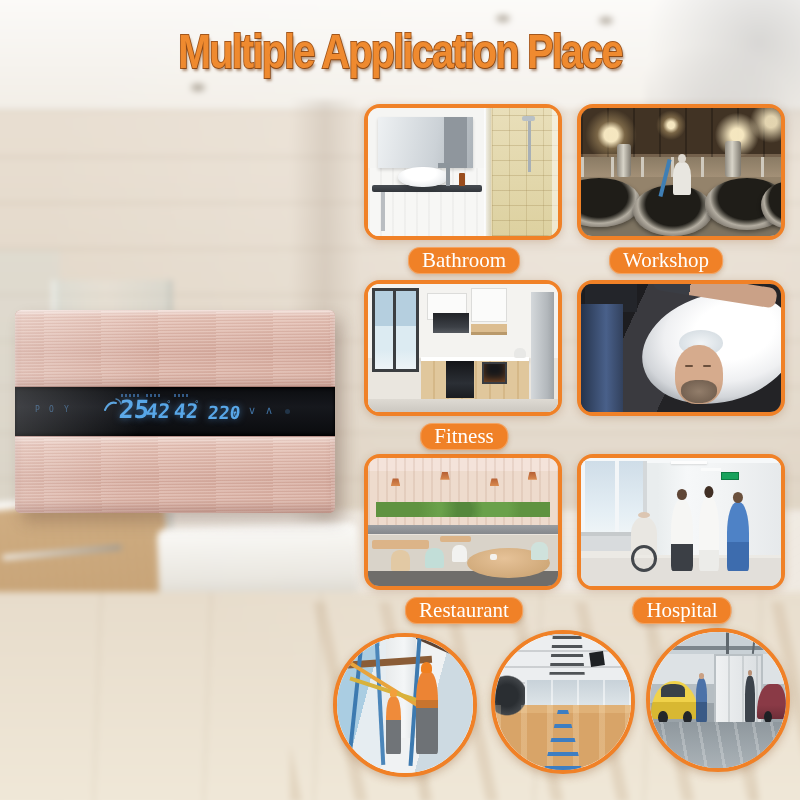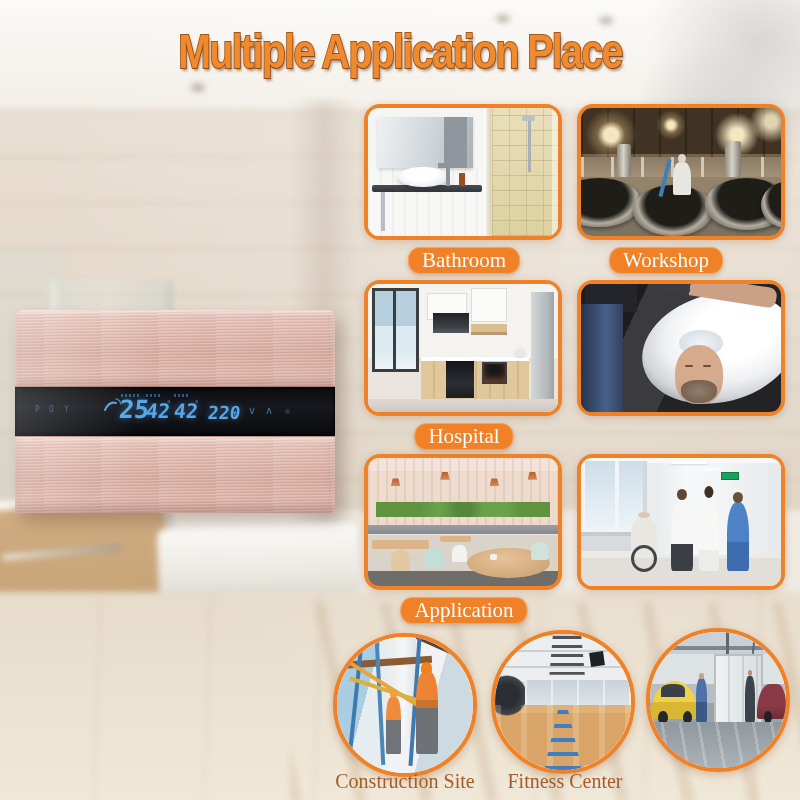--- a/index.html
+++ b/index.html
@@ -352,22 +352,23 @@
       <i class="h-fig h-pat"></i>
       <i class="h-wheel"></i>
       <i class="h-fig h-doc"></i>
       <i class="h-fig h-nw"></i>
       <i class="h-fig h-nb"></i>
     </div>
   </div>
 
   <div class="badge" style="left:464px;top:247px">Bathroom</div>
   <div class="badge" style="left:666px;top:247px">Workshop</div>
-  <div class="badge" style="left:464px;top:423px">Hospital</div>
-  <div class="badge" style="left:464px;top:597px">Application</div>
+  <div class="badge" style="left:464px;top:423px">Fitness</div>
+  <div class="badge" style="left:464px;top:597px">Restaurant</div>
+  <div class="badge" style="left:682px;top:597px">Hospital</div>
 
   <div class="circle" style="left:333px;top:633px">
     <div class="cphoto sc-con">
       <i class="c-awn"></i>
       <i class="c-bld"></i>
       <i class="c-plank"></i>
       <i class="c-pole cp1"></i>
       <i class="c-pole cp2"></i>
       <i class="c-pole cp3"></i>
       <i class="c-diag"></i>
@@ -400,16 +401,14 @@
       <i class="cw-wheel cw1a"></i>
       <i class="cw-wheel cw1b"></i>
       <i class="cw-car2"></i>
       <i class="cw-wheel cw2"></i>
       <i class="cw-p1"></i>
       <i class="cw-p2"></i>
       <i class="cw-wet"></i>
     </div>
   </div>
 
-  <div class="clabel" style="left:405px;top:770px">Construction Site</div>
-  <div class="clabel" style="left:565px;top:770px">Fitness Center</div>
 
 </div>
 
 </body></html>

